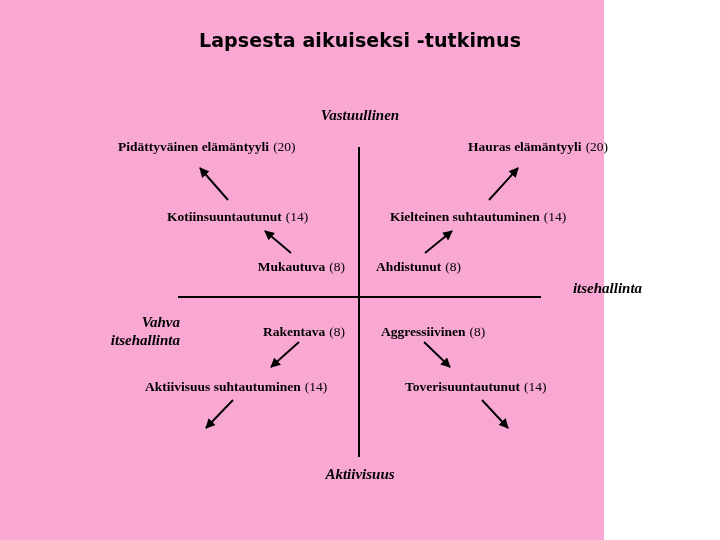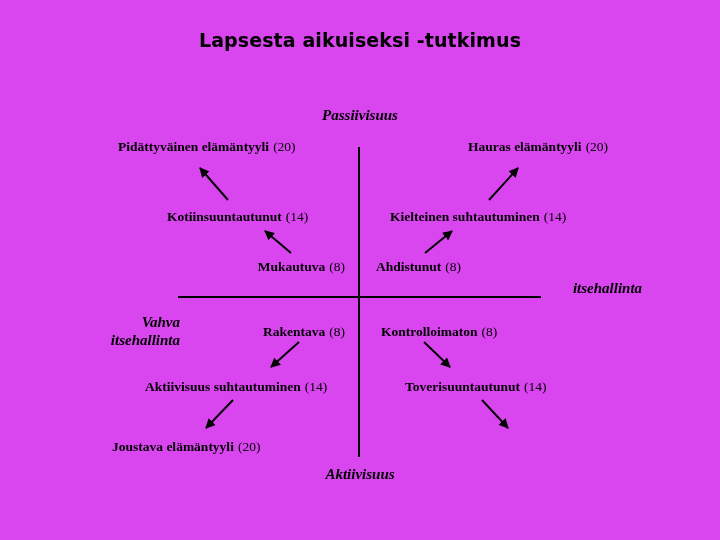--- a/index.html
+++ b/index.html
@@ -8,23 +8,23 @@
   }
   body {
     width: 720px;
     height: 540px;
     background: #ffffff;
     font-family: "Liberation Serif", serif;
     overflow: hidden;
   }
   #stage {
     position: relative;
-    width: 720px;
+    width: 604px;
     height: 540px;
-    background: #d946ef;
+    background: #f9a8d4;
   }
 
   
   .title {
     position: absolute;
     left: 0;
     top: 29px;
     width: 720px;
     text-align: center;
     font-family: "DejaVu Sans", sans-serif;
@@ -123,21 +123,21 @@
 </head>
 <body>
 
 <div id="stage">
 
   <div class="title">Lapsesta aikuiseksi -tutkimus</div>
 
   <div class="axis-v"></div>
   <div class="axis-h"></div>
 
-  <div class="pole pole-top">Passiivisuus</div>
+  <div class="pole pole-top">Vastuullinen</div>
   <div class="pole pole-bottom">Aktiivisuus</div>
 
   <div class="pole pole-left">
     <div>Vahva</div>
     <div>itsehallinta</div>
   </div>
 
   <div class="pole pole-right">
     <div>itsehallinta</div>
   </div>
@@ -161,26 +161,23 @@
   <div class="cat l" style="left:376px; top:259px;">
     <span class="nm">Ahdistunut</span><span class="ct">(8)</span>
   </div>
 
   <div class="cat r" style="left:345px; top:324px;">
     <span class="nm">Rakentava</span><span class="ct">(8)</span>
   </div>
   <div class="cat l" style="left:145px; top:379px;">
     <span class="nm">Aktiivisuus suhtautuminen</span><span class="ct">(14)</span>
   </div>
-  <div class="cat l" style="left:112px; top:439px;">
-    <span class="nm">Joustava elämäntyyli</span><span class="ct">(20)</span>
-  </div>
 
   <div class="cat l" style="left:381px; top:324px;">
-    <span class="nm">Kontrolloimaton</span><span class="ct">(8)</span>
+    <span class="nm">Aggressiivinen</span><span class="ct">(8)</span>
   </div>
   <div class="cat l" style="left:405px; top:379px;">
     <span class="nm">Toverisuuntautunut</span><span class="ct">(14)</span>
   </div>
 
   <svg id="arrows" viewBox="0 0 720 540">
     <defs>
       <marker id="ah" viewBox="0 0 10 10" refX="9" refY="5" markerWidth="5.2" markerHeight="5.2" orient="auto-start-reverse">
         <path d="M 0 0 L 10 5 L 0 10 z" fill="#000000"></path>
       </marker>

